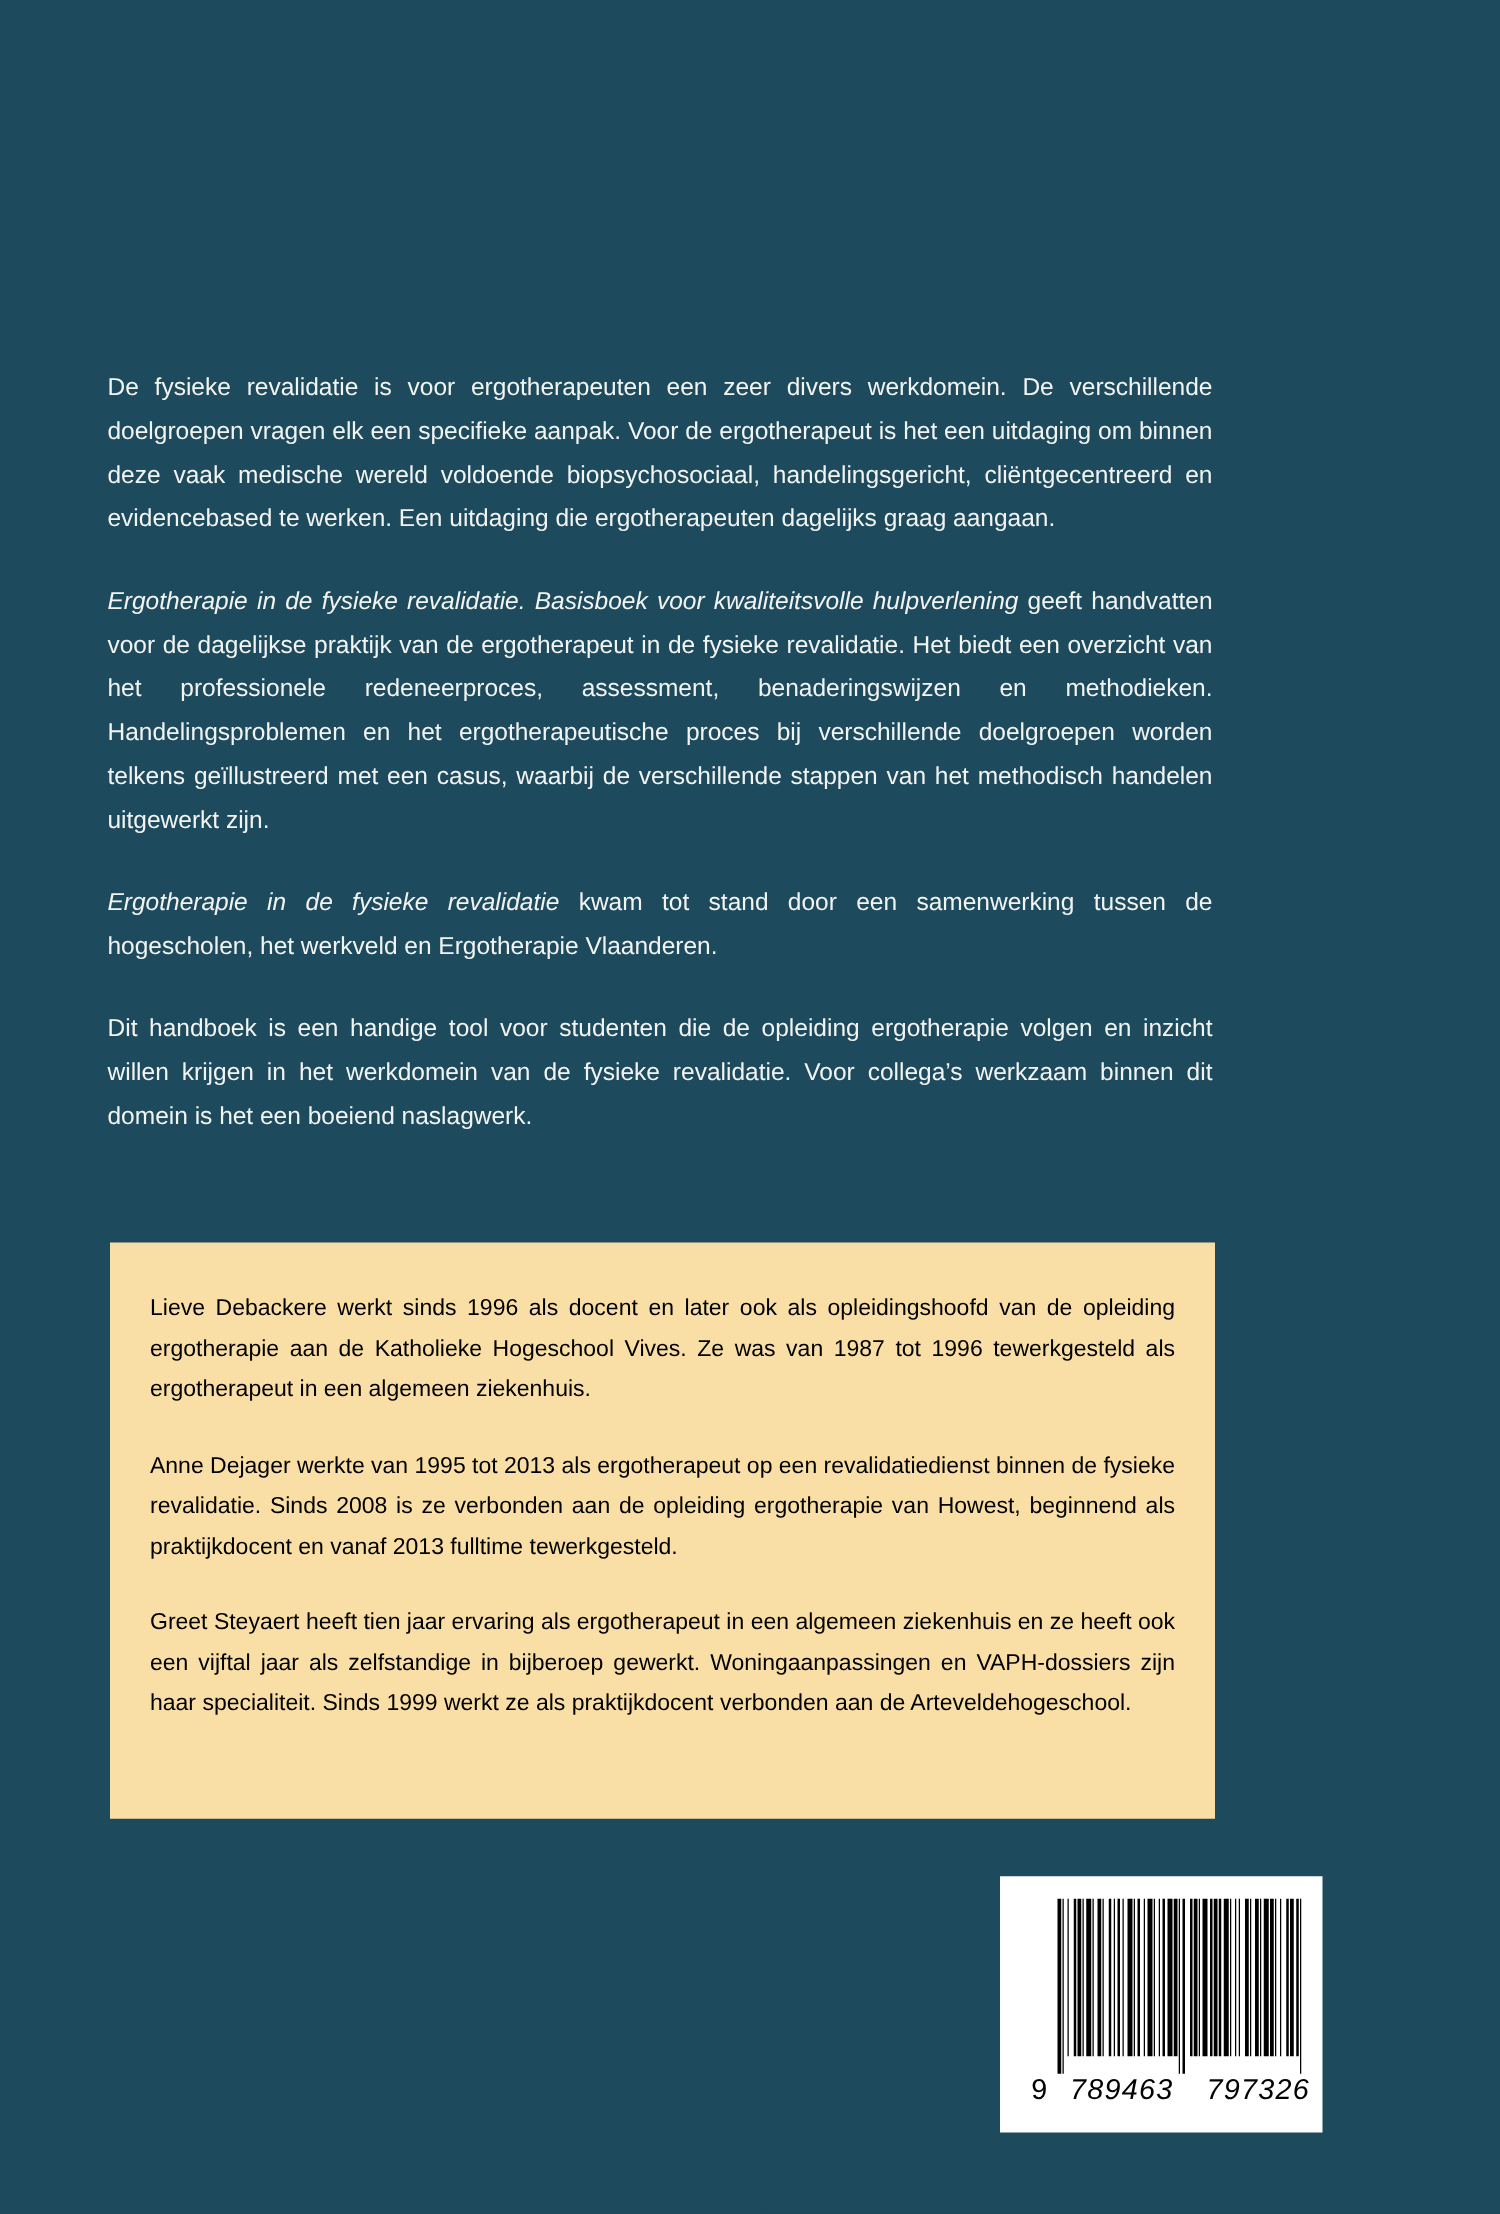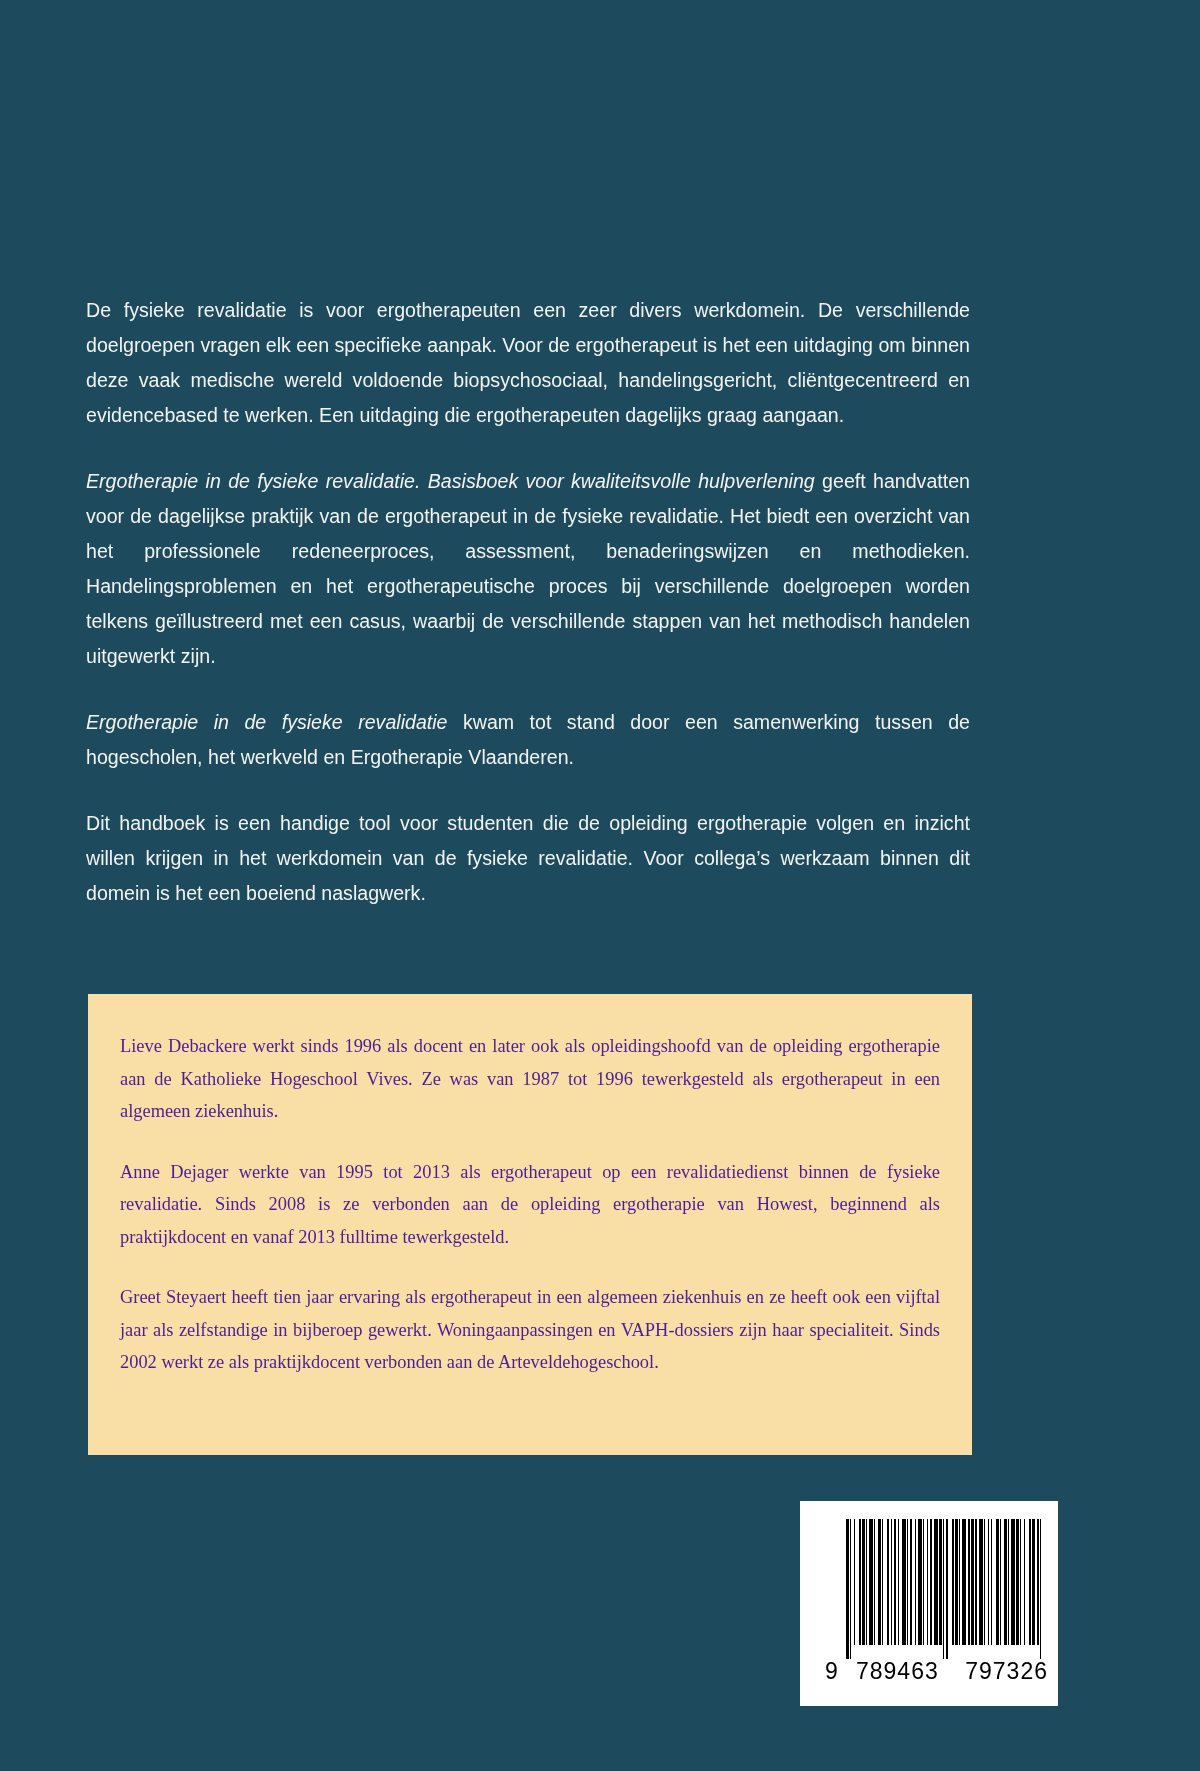--- a/index.html
+++ b/index.html
@@ -51,25 +51,24 @@
     position: absolute;
     left: 88px;
     top: 949px;
     width: 884px;
     height: 461px;
     background: #f9dfa5;
     box-sizing: border-box;
     padding: 36px 32px 30px 32px;
   }
   .authors-box .inner {
-    color: #4c1d95;
+    color: #000000;
     font-size: 18.4px;
     line-height: 32.5px;
     text-align: justify;
-    font-family: Liberation Serif, serif;
   }
   .authors-box p {
     margin: 0 0 28px 0;
     text-align: justify;
     text-justify: inter-word;
   }
   .authors-box p:last-child { margin-bottom: 0; }
 
   
   .barcode-card {
@@ -121,20 +120,21 @@
   .isbn-lead {
     width: 36px;
     text-align: center;
   }
   .isbn-main {
     flex: 1;
     display: flex;
     justify-content: space-between;
     padding-left: 6px;
     padding-right: 2px;
+    font-style: italic;
   }
 </style>
 </head>
 <body>
 
 <div class="cover">
 
   <div class="blurb">
     <p>
       <span>De fysieke revalidatie is voor ergotherapeuten een zeer divers werkdomein. De verschillende doelgroepen vragen elk een specifieke aanpak. Voor de ergotherapeut is het een uitdaging om binnen deze vaak medische wereld voldoende biopsychosociaal, handelingsgericht, cliëntgecentreerd en evidencebased te werken. Een uitdaging die ergotherapeuten dagelijks graag aangaan.</span>
@@ -147,21 +147,21 @@
     </p>
     <p>
       <span>Dit handboek is een handige tool voor studenten die de opleiding ergotherapie volgen en inzicht willen krijgen in het werkdomein van de fysieke revalidatie. Voor collega’s werkzaam binnen dit domein is het een boeiend naslagwerk.</span>
     </p>
   </div>
 
   <div class="authors-box">
     <div class="inner">
       <p>Lieve Debackere werkt sinds 1996 als docent en later ook als opleidingshoofd van de opleiding ergotherapie aan de Katholieke Hogeschool Vives. Ze was van 1987 tot 1996 tewerkgesteld als ergotherapeut in een algemeen ziekenhuis.</p>
       <p>Anne Dejager werkte van 1995 tot 2013 als ergotherapeut op een revalidatiedienst binnen de fysieke revalidatie. Sinds 2008 is ze verbonden aan de opleiding ergotherapie van Howest, beginnend als praktijkdocent en vanaf 2013 fulltime tewerkgesteld.</p>
-      <p>Greet Steyaert heeft tien jaar ervaring als ergotherapeut in een algemeen ziekenhuis en ze heeft ook een vijftal jaar als zelfstandige in bijberoep gewerkt. Woningaanpassingen en VAPH-dossiers zijn haar specialiteit. Sinds 2002 werkt ze als praktijkdocent verbonden aan de Arteveldehogeschool.</p>
+      <p>Greet Steyaert heeft tien jaar ervaring als ergotherapeut in een algemeen ziekenhuis en ze heeft ook een vijftal jaar als zelfstandige in bijberoep gewerkt. Woningaanpassingen en VAPH-dossiers zijn haar specialiteit. Sinds 1999 werkt ze als praktijkdocent verbonden aan de Arteveldehogeschool.</p>
     </div>
   </div>
 
   <div class="barcode-card">
     <div class="barcode-inner">
       <div class="bars" id="bars">
           <span class="guard" style="width: 2.65772px;"></span>
           <span class="guard" style="width: 1.32886px; background: transparent;"></span>
           <span class="guard" style="width: 1.32886px;"></span>
           <span style="width: 2.65772px; background: transparent;"></span>

